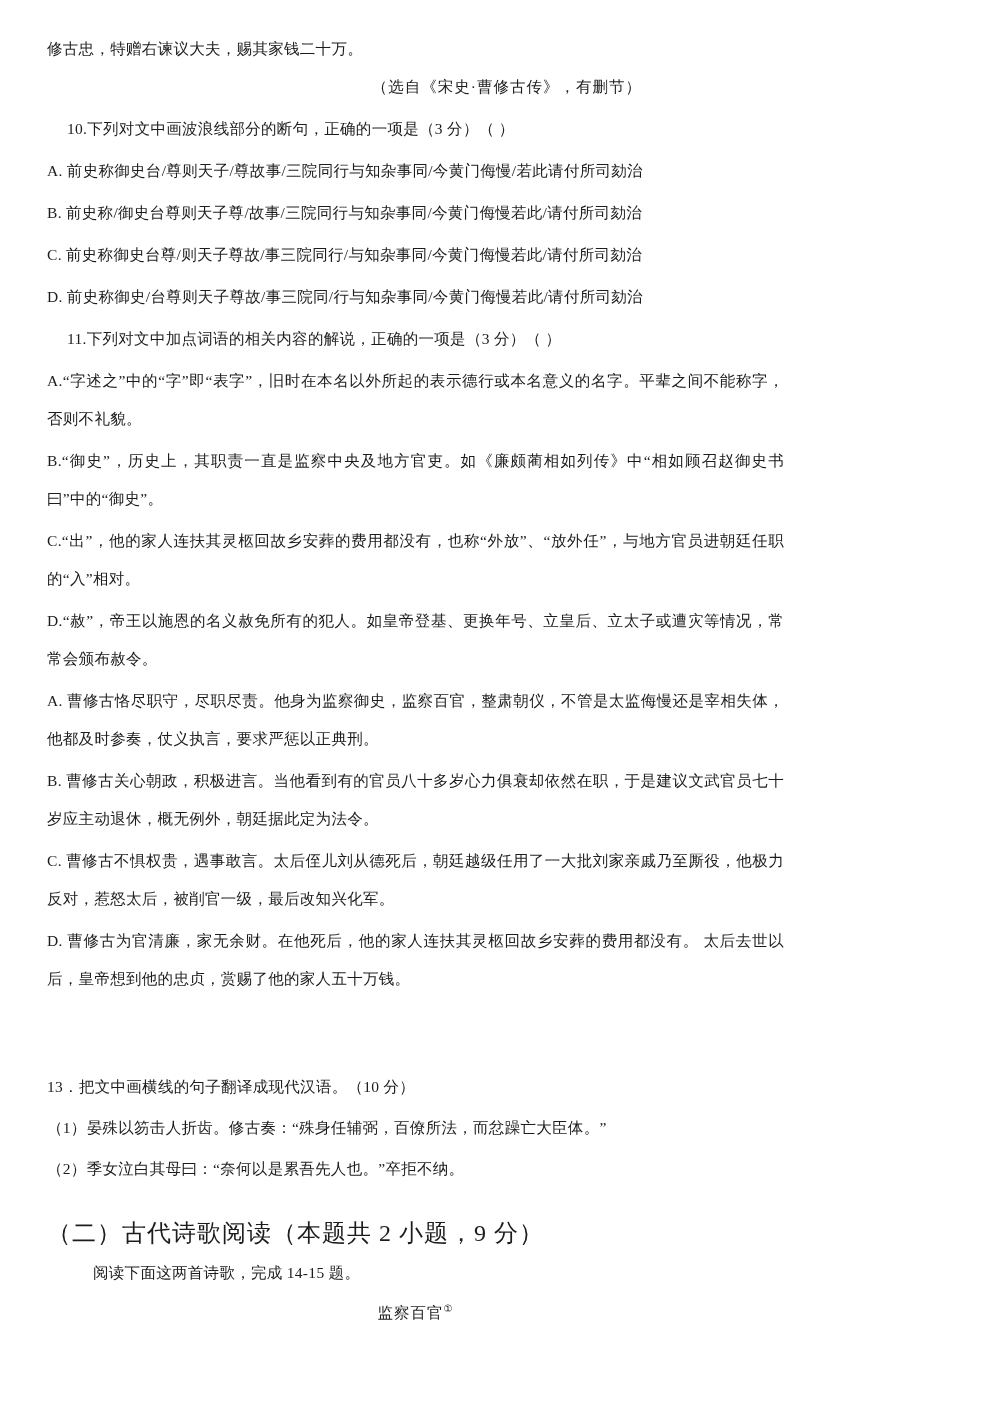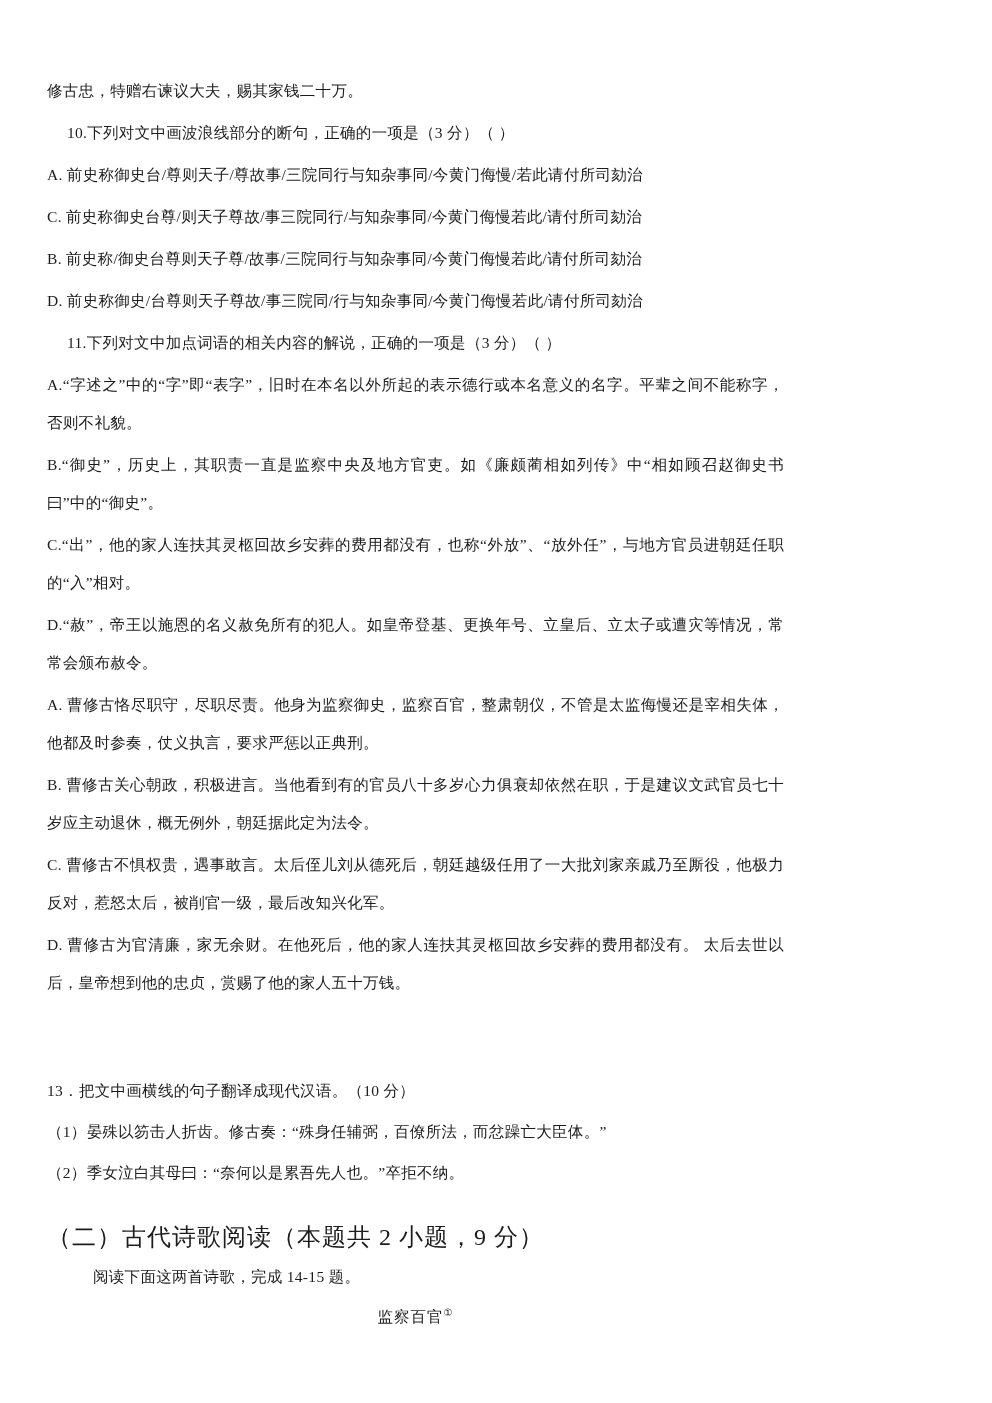--- a/index.html
+++ b/index.html
@@ -6,21 +6,21 @@
     margin: 0;
     padding: 0;
     background: #ffffff;
   }
   .page {
     position: relative;
     width: 842px;
     height: 1403px;
     background: #ffffff;
     box-sizing: border-box;
-    padding: 72px 58px 0 47px;
+    padding: 30px 58px 0 47px;
     font-family: "Liberation Serif", "DejaVu Serif", serif;
     color: #1c1c1c;
     overflow: hidden;
   }
   p {
     margin: 0;
     font-size: 15.5px;
     line-height: 38px;
     text-align: justify;
     letter-spacing: 0.3px;
@@ -61,25 +61,26 @@
     font-size: 10px;
     line-height: 0;
   }
 </style>
 </head>
 <body>
 
 <div class="page">
 
   <p>修古忠，特赠右谏议大夫，赐其家钱二十万。</p>
+  <p class="source-line">（选自《宋史·曹修古传》，有删节）</p>
 
   <p class="q-stem">10.下列对文中画波浪线部分的断句，正确的一项是（3 分）（    ）</p>
   <p class="option">A. 前史称御史台/尊则天子/尊故事/三院同行与知杂事同/今黄门侮慢/若此请付所司劾治</p>
+  <p class="option">B. 前史称/御史台尊则天子尊/故事/三院同行与知杂事同/今黄门侮慢若此/请付所司劾治</p>
   <p class="option">C. 前史称御史台尊/则天子尊故/事三院同行/与知杂事同/今黄门侮慢若此/请付所司劾治</p>
-  <p class="option">B. 前史称/御史台尊则天子尊/故事/三院同行与知杂事同/今黄门侮慢若此/请付所司劾治</p>
   <p class="option">D. 前史称御史/台尊则天子尊故/事三院同/行与知杂事同/今黄门侮慢若此/请付所司劾治</p>
 
   <p class="q-stem">11.下列对文中加点词语的相关内容的解说，正确的一项是（3 分）（    ）</p>
   <p class="option">A.“字述之”中的“字”即“表字”，旧时在本名以外所起的表示德行或本名意义的名字。平辈之间不能称字，否则不礼貌。</p>
   <p class="option">B.“御史”，历史上，其职责一直是监察中央及地方官吏。如《廉颇蔺相如列传》中“相如顾召赵御史书曰”中的“御史”。</p>
   <p class="option">C.“出”，他的家人连扶其灵柩回故乡安葬的费用都没有，也称“外放”、“放外任”，与地方官员进朝廷任职的“入”相对。</p>
   <p class="option">D.“赦”，帝王以施恩的名义赦免所有的犯人。如皇帝登基、更换年号、立皇后、立太子或遭灾等情况，常常会颁布赦令。</p>
 
   <p class="option">A. 曹修古恪尽职守，尽职尽责。他身为监察御史，监察百官，整肃朝仪，不管是太监侮慢还是宰相失体，他都及时参奏，仗义执言，要求严惩以正典刑。</p>
   <p class="option">B. 曹修古关心朝政，积极进言。当他看到有的官员八十多岁心力俱衰却依然在职，于是建议文武官员七十岁应主动退休，概无例外，朝廷据此定为法令。</p>

